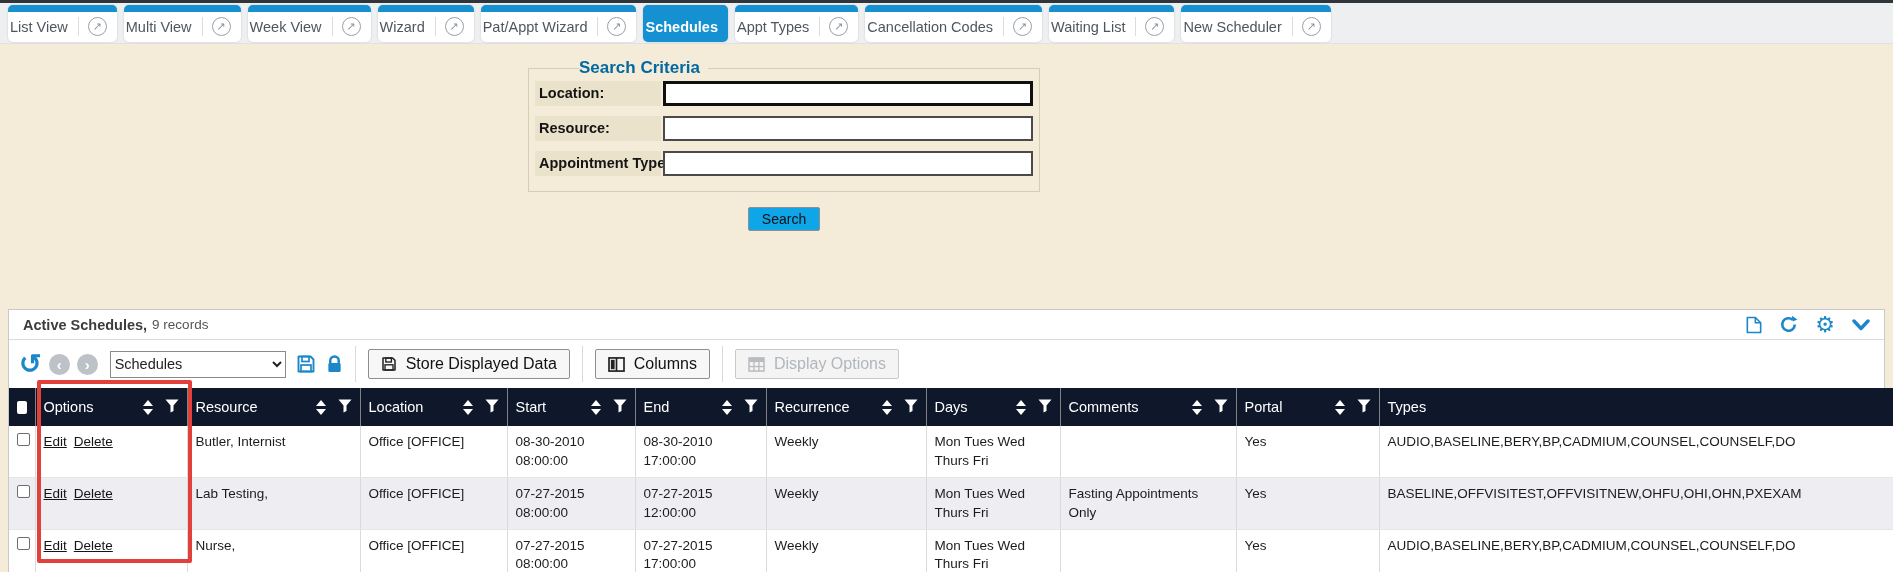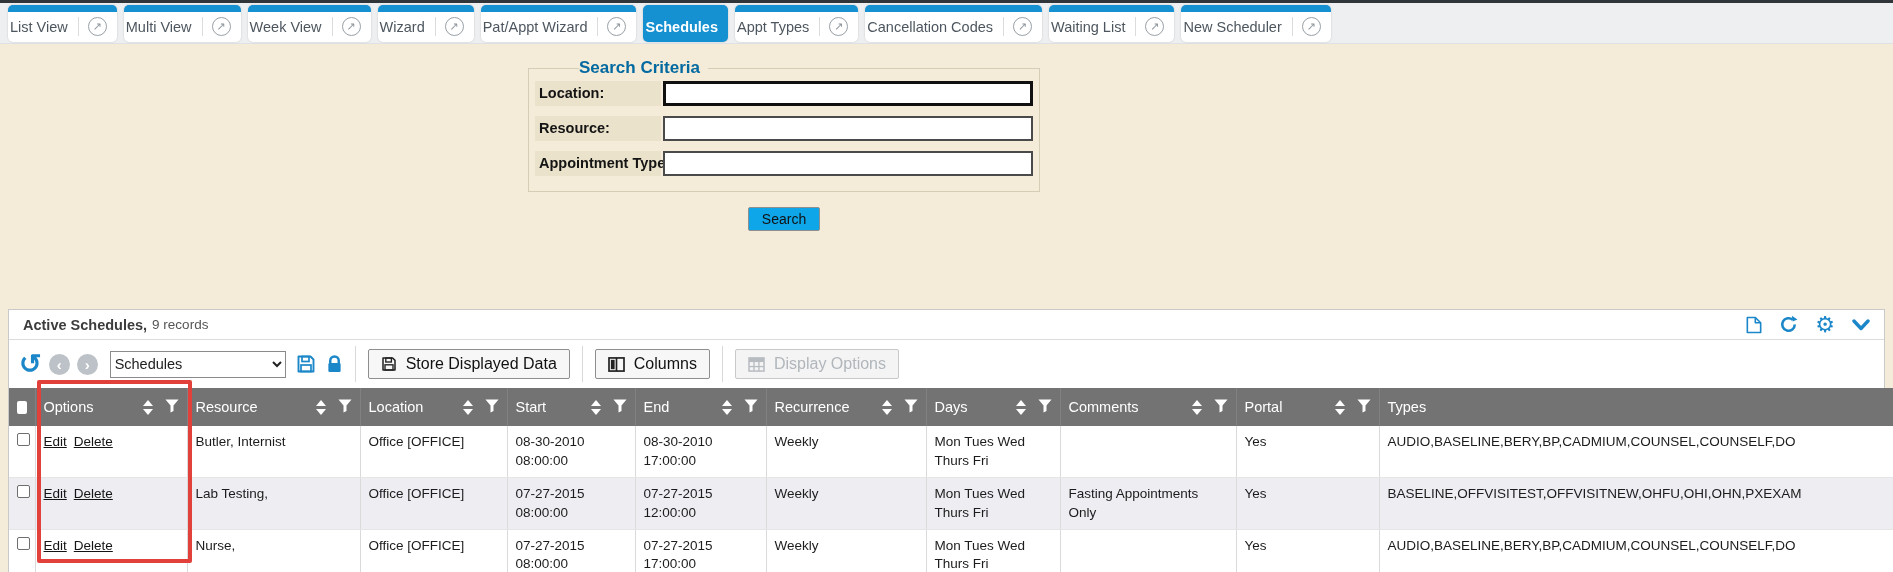--- a/index.html
+++ b/index.html
@@ -82,21 +82,21 @@
   .tsep { width:1px; height:36px; background:#d9d9d9; margin:0 12px; flex:none; }
   .tb-btn {
     display:inline-flex; align-items:center; gap:9px; border:1px solid #8e8e8e; background:#f7f7f7;
     padding:5px 12px; font-size:16px; border-radius:2px; color:#111; cursor:pointer;
     font-family:"Liberation Sans", sans-serif; white-space:nowrap;
   }
   .tb-btn.disabled { color:#b0b6bb; border-color:#c9c9c9; background:#f4f4f4; cursor:default; }
   
   table.grid { border-collapse:collapse; table-layout:fixed; width:1990px; }
   table.grid thead th {
-    background:#737373; color:#fff; font-weight:normal; font-size:14.5px;
+    background:#0f172a; color:#fff; font-weight:normal; font-size:14.5px;
     text-align:left; padding:0 8px; height:38px; border-right:1px solid #818181;
   }
   .th-inner { display:flex; align-items:center; }
   .th-label { white-space:nowrap; }
   .th-icons { margin-left:auto; display:flex; align-items:center; gap:12px; }
   .sorter { display:flex; flex-direction:column; gap:3px; cursor:pointer; }
   .tri-up { width:0; height:0; border-left:5px solid transparent; border-right:5px solid transparent; border-bottom:6px solid #fff; }
   .tri-down { width:0; height:0; border-left:5px solid transparent; border-right:5px solid transparent; border-top:6px solid #fff; }
   table.grid tbody td {
     font-size:13.5px; color:#1c1c1c; padding:7px 8px 6px 8px; vertical-align:top;

